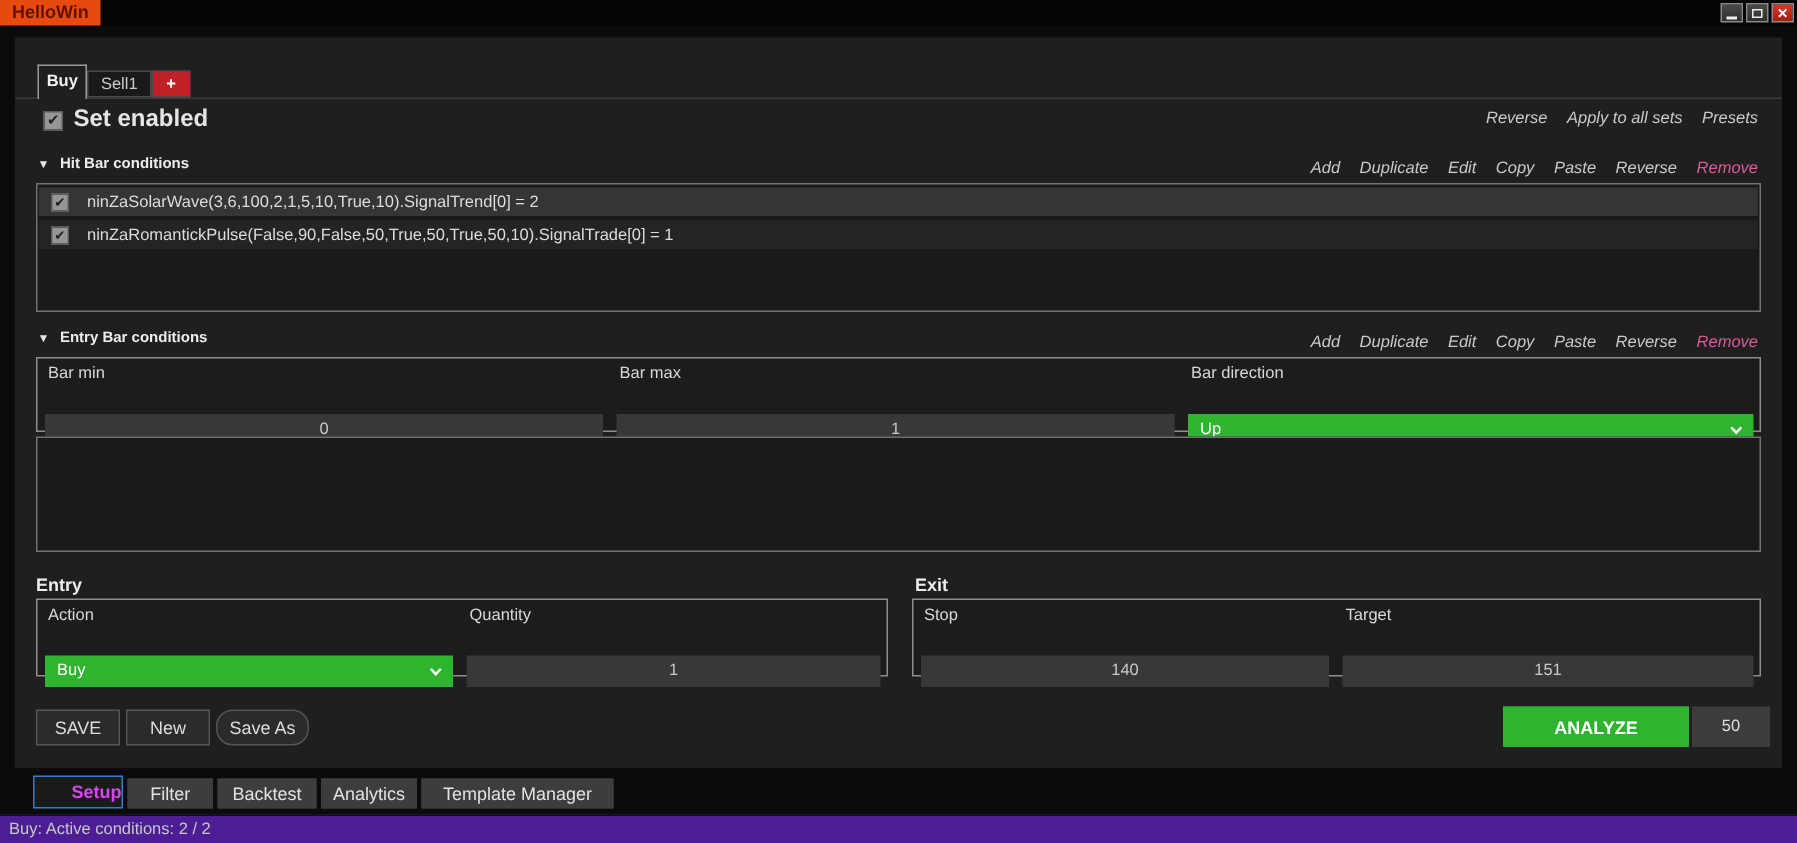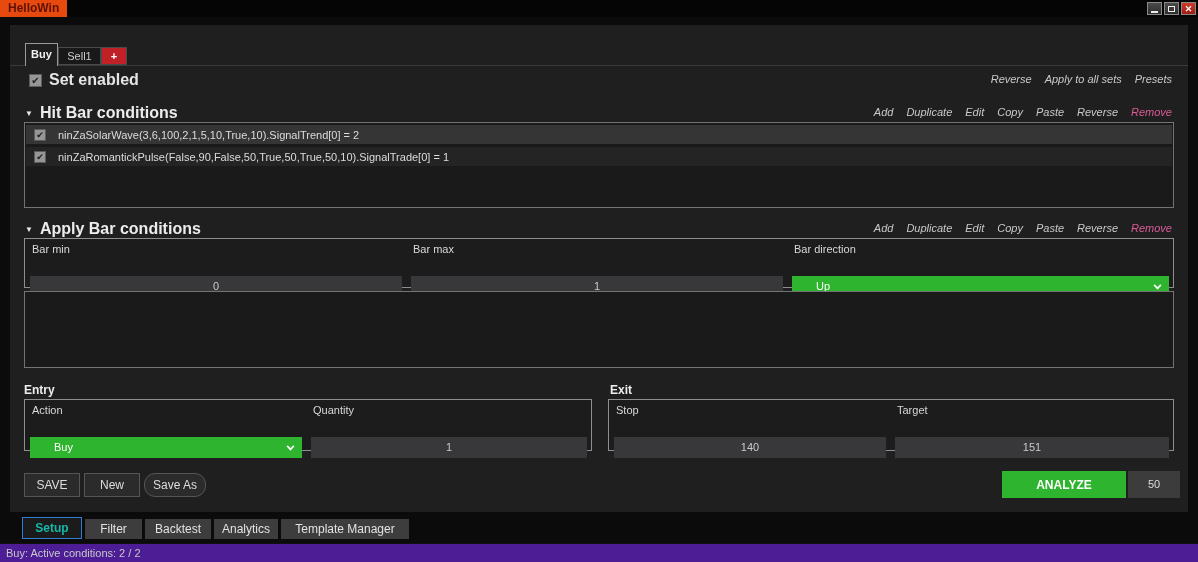--- a/index.html
+++ b/index.html
@@ -35,49 +35,49 @@
 
   .set-enabled { position:absolute; left:19px; top:46px; display:flex; align-items:center; gap:7px; }
   .set-enabled .lbl { font-size:16px; font-weight:bold; color:#e5e5e5; }
 
   .links-row { position:absolute; right:16px; display:flex; gap:13px; }
   .link { font-size:11px; font-style:italic; color:#c9c9c9; cursor:default; }
   .link.remove { color:#da5a96; }
 
   .section-hdr { position:absolute; left:15px; display:flex; align-items:center; gap:7px; }
   .section-hdr .tri { font-size:8px; color:#e8e8e8; }
-  .section-hdr .ttl { font-size:16px; font-weight:bold; color:#ececec; }
+  .section-hdr .ttl { font-size:10px; font-weight:bold; color:#ececec; }
 
   .cond-box { position:absolute; left:14px; width:1150px; background:#1a1a1a; border:1px solid #737373; }
   .cond-row { height:19px; margin:2px 1px 3px 1px; display:flex; align-items:center; gap:12px; padding-left:8px; }
   .cond-row.sel { background:#353535; }
   .cond-row.alt { background:#242424; }
   .cond-text { font-size:11px; color:#dcdcdc; }
 
   .group-box { position:absolute; background:#1c1c1c; border:1px solid #8e8e8e; display:flex; }
   .gcol { display:flex; flex-direction:column; padding:3px 4px 4px 5px; }
   .gcol .glabel { font-size:11px; color:#d8d8d8; padding:1px 2px 21px 2px; }
   .field { height:21px; background:#38383b; color:#c9c9c9; font-size:11px; text-align:center; line-height:21px; cursor:text; }
   .dropdown { height:21px; background:#2eb42e; color:#ffffff; font-size:11px; line-height:21px;
-    padding-left:24px; position:relative; cursor:default; }
+    padding-left:8px; position:relative; cursor:default; }
   .chev { position:absolute; right:8px; top:6px; width:7px; height:7px;
     border-right:2px solid #fff; border-bottom:2px solid #fff; transform:rotate(45deg) scale(.8); }
 
   .io-label { position:absolute; font-size:12px; font-weight:bold; color:#ececec; }
 
   .btn { position:absolute; height:24px; background:#2b2b2b; border:1px solid #555;
     color:#dddddd; font-size:12px; text-align:center; line-height:22px; cursor:default; }
   .btn-analyze { position:absolute; background:#2eb42e; border:1px solid #2eb42e; color:#ffffff;
     font-size:12px; font-weight:bold; text-align:center; cursor:default; }
   .analyze-param { position:absolute; background:#3c3c3c; color:#dddddd; font-size:11px;
     text-align:center; cursor:text; }
 
   
   .bottom-tab { position:absolute; font-size:12px; text-align:center; cursor:default; }
-  .bottom-tab.active { background:#1b1b1b; border:1px solid #2d7dd2; color:#14b8a6; font-weight:bold; }
+  .bottom-tab.active { background:#1b1b1b; border:1px solid #2d7dd2; color:#d946ef; font-weight:bold;text-align:right; }
   .bottom-tab.idle { background:#3d3d3d; border:1px solid #3d3d3d; color:#e2e2e2; }
   .statusbar { position:absolute; left:0; top:543px; width:1198px; height:19px; background:#4c1d95;
     border-top:1px solid #101010; color:#c8c8c8; font-size:11px; line-height:18px; padding-left:6px; }
 </style>
 </head>
 <body>
 
 <div class="titlebar">
   <div class="title-tab">HelloWin</div>
   <div class="win-controls">
@@ -130,21 +130,21 @@
       <span class="cond-text">ninZaSolarWave(3,6,100,2,1,5,10,True,10).SignalTrend[0] = 2</span>
     </div>
     <div class="cond-row alt">
       <div class="checkbox small"><span>✔</span></div>
       <span class="cond-text">ninZaRomantickPulse(False,90,False,50,True,50,True,50,10).SignalTrade[0] = 1</span>
     </div>
   </div>
 
   <div class="section-hdr" style="top:195px;">
     <span class="tri">▼</span>
-    <span class="ttl">Apply Bar conditions</span>
+    <span class="ttl">Entry Bar conditions</span>
   </div>
   <div class="links-row" style="top:197px;">
     <span class="link">Add</span>
     <span class="link">Duplicate</span>
     <span class="link">Edit</span>
     <span class="link">Copy</span>
     <span class="link">Paste</span>
     <span class="link">Reverse</span>
     <span class="link remove">Remove</span>
   </div>

